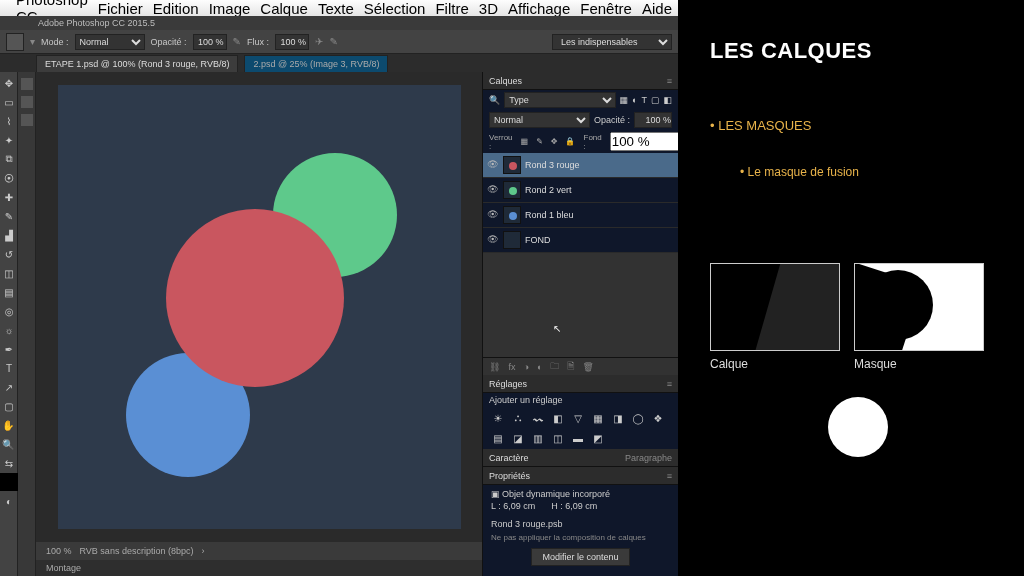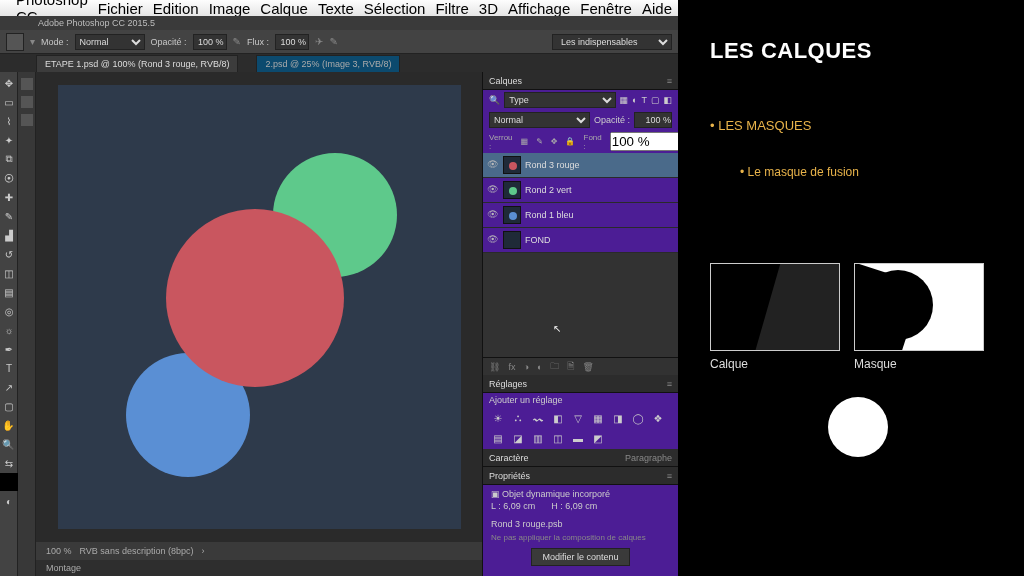--- a/index.html
+++ b/index.html
@@ -10,38 +10,38 @@
   .mac-menu span { cursor: default; }
   .ps-title { height: 14px; background: #3a3a3a; color: #bdbdbd; font-size: 9px; display: flex; align-items: center; padding-left: 38px; }
   .opt-bar { height: 24px; background: #434343; display: flex; align-items: center; gap: 6px; padding: 0 6px; border-bottom: 1px solid #222; }
   .opt-bar .tool-sw { width: 18px; height: 18px; background: #555; border: 1px solid #222; }
   .opt-bar .lbl { color: #c8c8c8; font-size: 9px; }
   .opt-bar select, .opt-bar input.pct { background: #333; color: #ddd; border: 1px solid #222; font-size: 9px; height: 16px; }
   .opt-bar select { width: 70px; }
   .opt-bar input.pct { width: 34px; text-align: right; padding-right: 2px; }
   .opt-bar .dash { color: #888; font-size: 10px; }
   .opt-bar .preset { margin-left: auto; background: #333; color: #ddd; border: 1px solid #222; font-size: 9px; height: 16px; width: 120px; padding-left: 4px; }
-  .tabs { height: 18px; background: #2c2c2c; display: flex; align-items: flex-end; font-size: 9px; color: #aaa; padding-left: 36px; gap: 18px; }
+  .tabs { height: 18px; background: #2c2c2c; display: flex; align-items: flex-end; font-size: 9px; color: #aaa; padding-left: 36px; gap: 6px; }
   .tab { padding: 3px 8px; background: #0c4a6e; border: 1px solid #222; border-bottom: none; }
   .tab.active { background: #3c3c3c; color: #ddd; }
   .work { flex: 1; display: flex; background: #2a2a2a; position: relative; }
   .toolbar { width: 18px; background: #434343; border-right: 1px solid #222; display: flex; flex-direction: column; gap: 1px; padding-top: 2px; }
   .toolbar .t { width: 18px; height: 18px; color: #ccc; font-size: 10px; display: flex; align-items: center; justify-content: center; cursor: default; }
   .side-strip { width: 18px; background: #383838; border-right: 1px solid #222; display: flex; flex-direction: column; gap: 6px; padding-top: 6px; align-items: center; }
   .side-strip .s { width: 12px; height: 12px; background: #555; }
   .canvas-area { flex: 1; display: flex; flex-direction: column; }
   .canvas-host { flex: 1; display: flex; align-items: center; justify-content: center; }
   .doc { width: 403px; height: 444px; background: #2e3a4b; position: relative; }
   .c-green { position: absolute; width: 124px; height: 124px; border-radius: 50%; background: #5ec98b; left: 215px; top: 68px; }
   .c-blue  { position: absolute; width: 124px; height: 124px; border-radius: 50%; background: #5a8fd4; left: 68px;  top: 268px; }
   .c-red   { position: absolute; width: 178px; height: 178px; border-radius: 50%; background: #c9565f; left: 108px; top: 124px; }
   .status { height: 18px; background: #3a3a3a; color: #aaa; font-size: 9px; display: flex; align-items: center; padding-left: 10px; gap: 8px; }
   .status2 { height: 16px; background: #2e2e2e; color: #aaa; font-size: 9px; display: flex; align-items: center; padding-left: 10px; }
   
-  .panels { width: 196px; background: #4c1d95; display: flex; flex-direction: column; border-left: 1px solid #111; }
+  .panels { width: 196px; background: #0f172a; display: flex; flex-direction: column; border-left: 1px solid #111; }
   .panel-tab { height: 18px; background: #2c2c2c; color: #ddd; font-size: 9px; display: flex; align-items: center; padding: 0 6px; border-bottom: 1px solid #111; justify-content: space-between; }
   .panel-tab .hamb { color: #888; }
   .p-row { display: flex; align-items: center; padding: 2px 6px; gap: 4px; font-size: 9px; color: #ccc; }
   .p-row select { flex: 1; background: #333; color: #ddd; border: 1px solid #222; font-size: 9px; height: 16px; }
   .p-row input.pct { width: 38px; background: #333; color: #ddd; border: 1px solid #222; font-size: 9px; height: 16px; text-align: right; }
   .lock-row { font-size: 8px; color: #aaa; padding: 2px 6px; display: flex; align-items: center; gap: 8px; }
   .layers { flex: 0 0 auto; }
   .layer { display: flex; align-items: center; gap: 4px; padding: 3px 4px; font-size: 9px; color: #ddd; border-bottom: 1px solid #2a2a2a; }
   .layer.sel { background: #4a6a8a; }
   .layer .eye { width: 12px; height: 12px; color: #bbb; }

